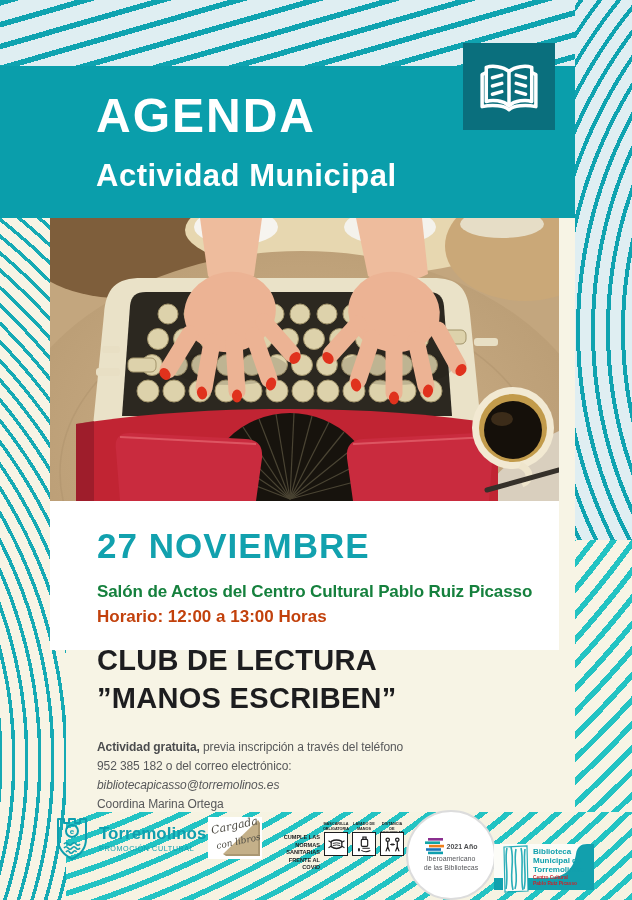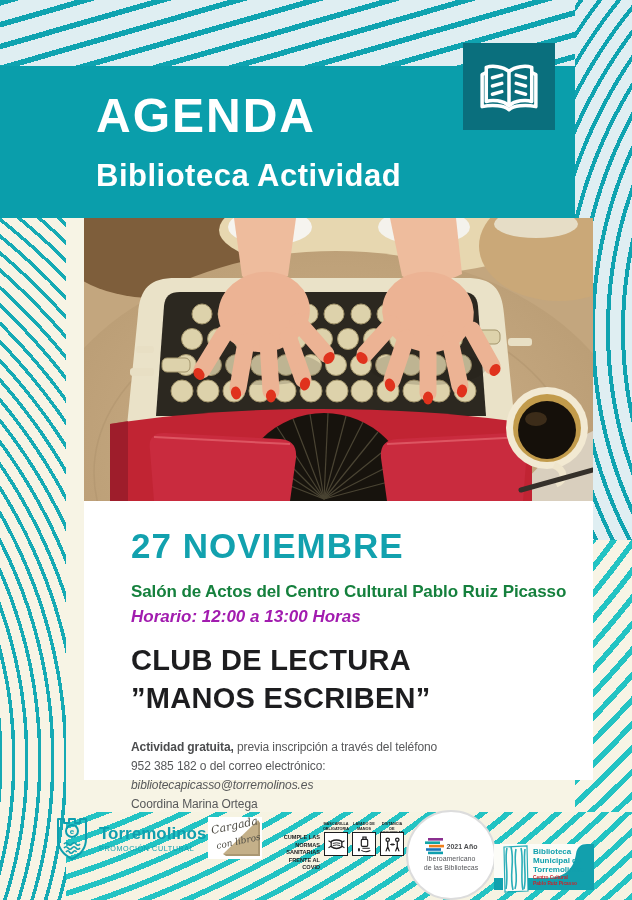--- a/index.html
+++ b/index.html
@@ -21,26 +21,26 @@
     background:repeating-radial-gradient(circle at -316px -912px,#23c3c3 0,#23c3c3 5.5px,#f6f3e2 5.5px,#f6f3e2 16px);}
 
   
   .band{position:absolute;left:0;top:66px;width:575px;height:152px;background:#0a9eab;z-index:2;}
   .band-title{position:absolute;left:96px;top:22px;color:#fff;font-size:48px;font-weight:bold;letter-spacing:2px;}
   .band-sub{position:absolute;left:96px;top:92px;color:#fff;font-size:31px;font-weight:bold;letter-spacing:.5px;}
   .book-badge{position:absolute;left:463px;top:43px;width:92px;height:87px;background:#0a6f7d;z-index:3;
     display:flex;align-items:center;justify-content:center;}
 
   
-  .card{position:absolute;left:84px;top:218px;width:509px;height:562px;background:#ffffff;z-index:2;}
+  .card{position:absolute;left:50px;top:218px;width:509px;height:432px;background:#ffffff;z-index:2;}
   .photo{position:absolute;left:0;top:0;width:509px;height:283px;}
   .copy{position:absolute;left:47px;top:283px;right:20px;}
   .ev-date{margin:25px 0 0 0;color:#12a1ae;font-size:35px;font-weight:bold;letter-spacing:1px;}
   .ev-venue{margin:16px 0 0 0;color:#15803d;font-size:17px;font-weight:bold;letter-spacing:-0.1px;}
-  .ev-sched{margin:5px 0 0 0;color:#a21caf;font-size:17px;font-weight:bold;font-style:italic;}
+  .ev-sched{margin:5px 0 0 0;color:#c2410c;font-size:17px;font-weight:bold;}
   .ev-title{margin:14px 0 0 0;color:#1d1d1f;font-size:29px;font-weight:bold;letter-spacing:.3px;line-height:1.32;}
   .ev-info{margin:20px 0 0 0;color:#57585a;font-size:12px;line-height:19px;letter-spacing:-0.1px;}
   .ev-info b{font-weight:bold;color:#4b4c4e;}
   .ev-email{font-style:italic;}
 
   
   .footer{position:absolute;left:0;top:0;width:632px;height:900px;z-index:4;pointer-events:none;}
   .logo-torre{position:absolute;left:54px;top:814px;display:flex;gap:9px;align-items:center;}
   .torre-name{color:#0e9fae;font-size:17px;font-weight:bold;line-height:1;}
   .torre-tag{color:#0e9fae;font-size:7.2px;letter-spacing:.6px;margin-top:2px;}
@@ -63,21 +63,21 @@
 <div class="poster">
 
   <div class="strip strip-top"></div>
   <div class="strip strip-right"></div>
   <div class="strip strip-right2"></div>
   <div class="strip strip-left"></div>
   <div class="strip strip-bottom"></div>
 
   <header class="band">
     <div class="band-title">AGENDA</div>
-    <div class="band-sub">Biblioteca Actividad</div>
+    <div class="band-sub">Actividad Municipal</div>
   </header>
   <div class="book-badge">
     <svg width="62" height="52" viewBox="0 0 60 48">
       <g fill="none" stroke="#ffffff" stroke-width="3.4" stroke-linejoin="round" stroke-linecap="round">
         <path d="M30,9 C24,4 14,3 8,5 L8,38 C14,36 24,37 30,42 C36,37 46,36 52,38 L52,5 C46,3 36,4 30,9 Z"></path>
         <path d="M30,9 L30,42"></path>
         <path d="M8,10 L4,12 L4,43 C14,41 26,42 30,46 C34,42 46,41 56,43 L56,12 L52,10"></path>
         <path d="M14,15 l9,-2.5 M14,23 l9,-2.5 M14,31 l9,-2.5"></path>
         <path d="M37,12.5 l9,2.5 M37,20.5 l9,2.5 M37,28.5 l9,2.5"></path>
       </g>

